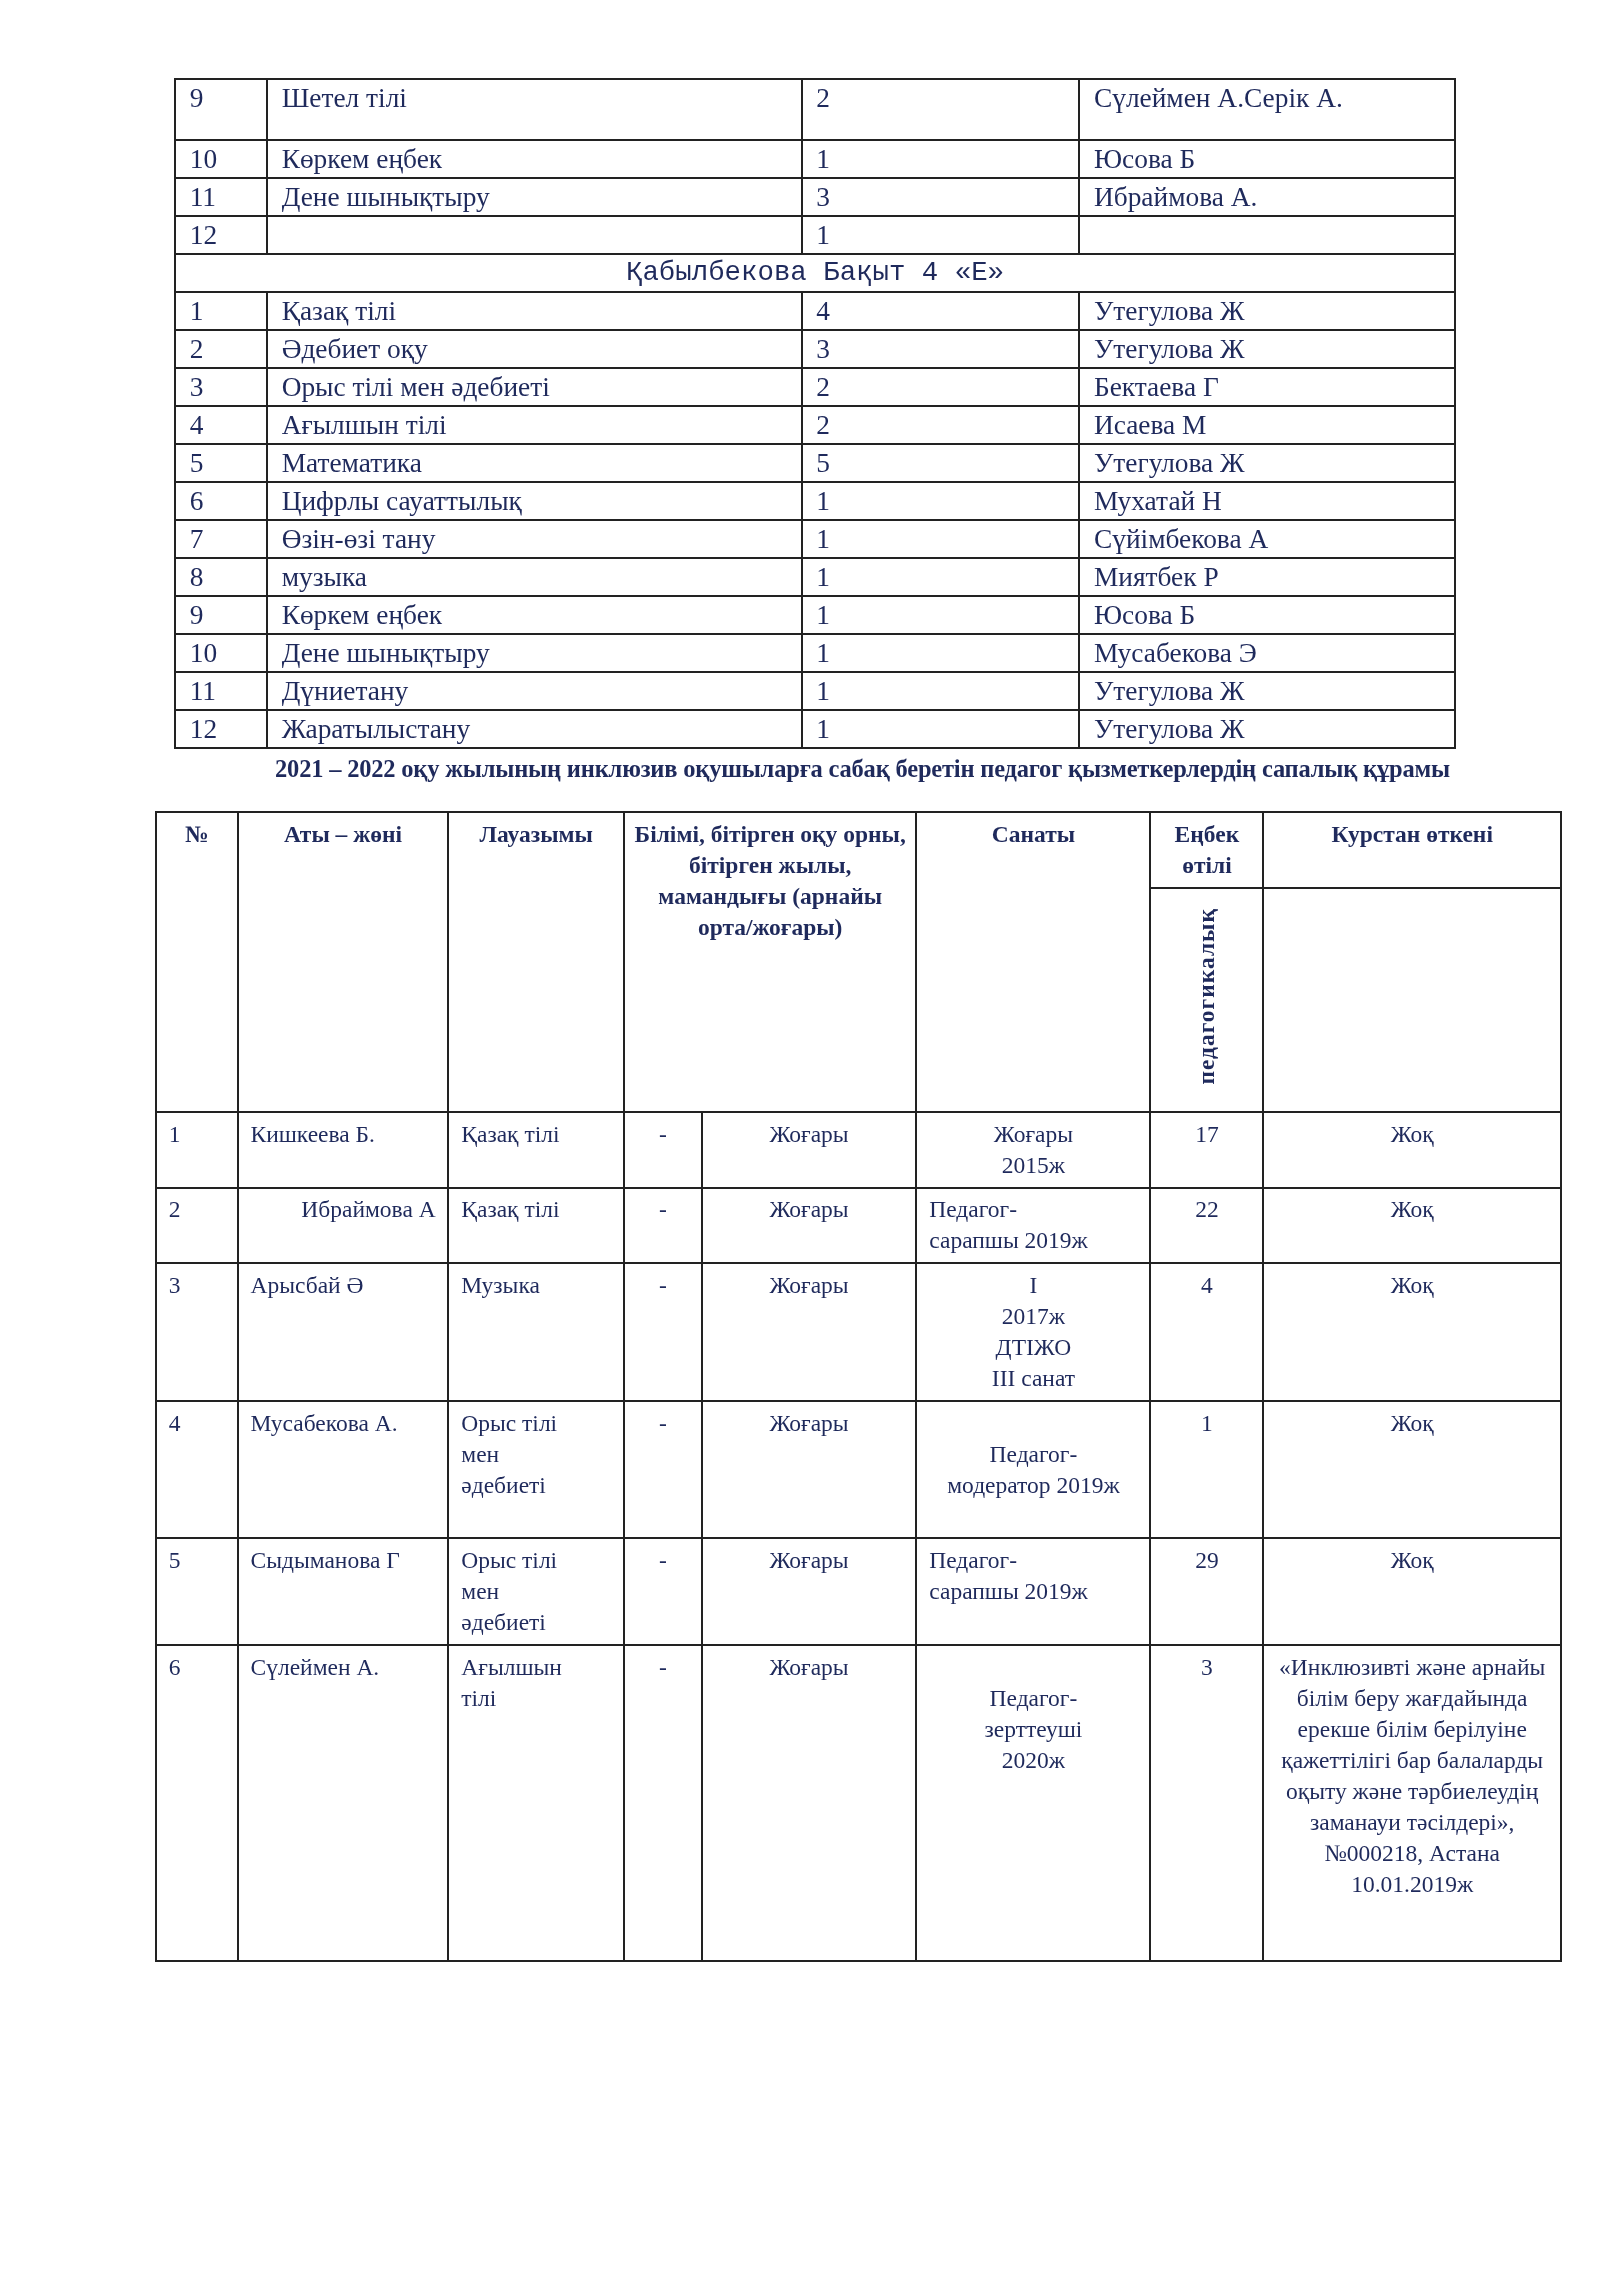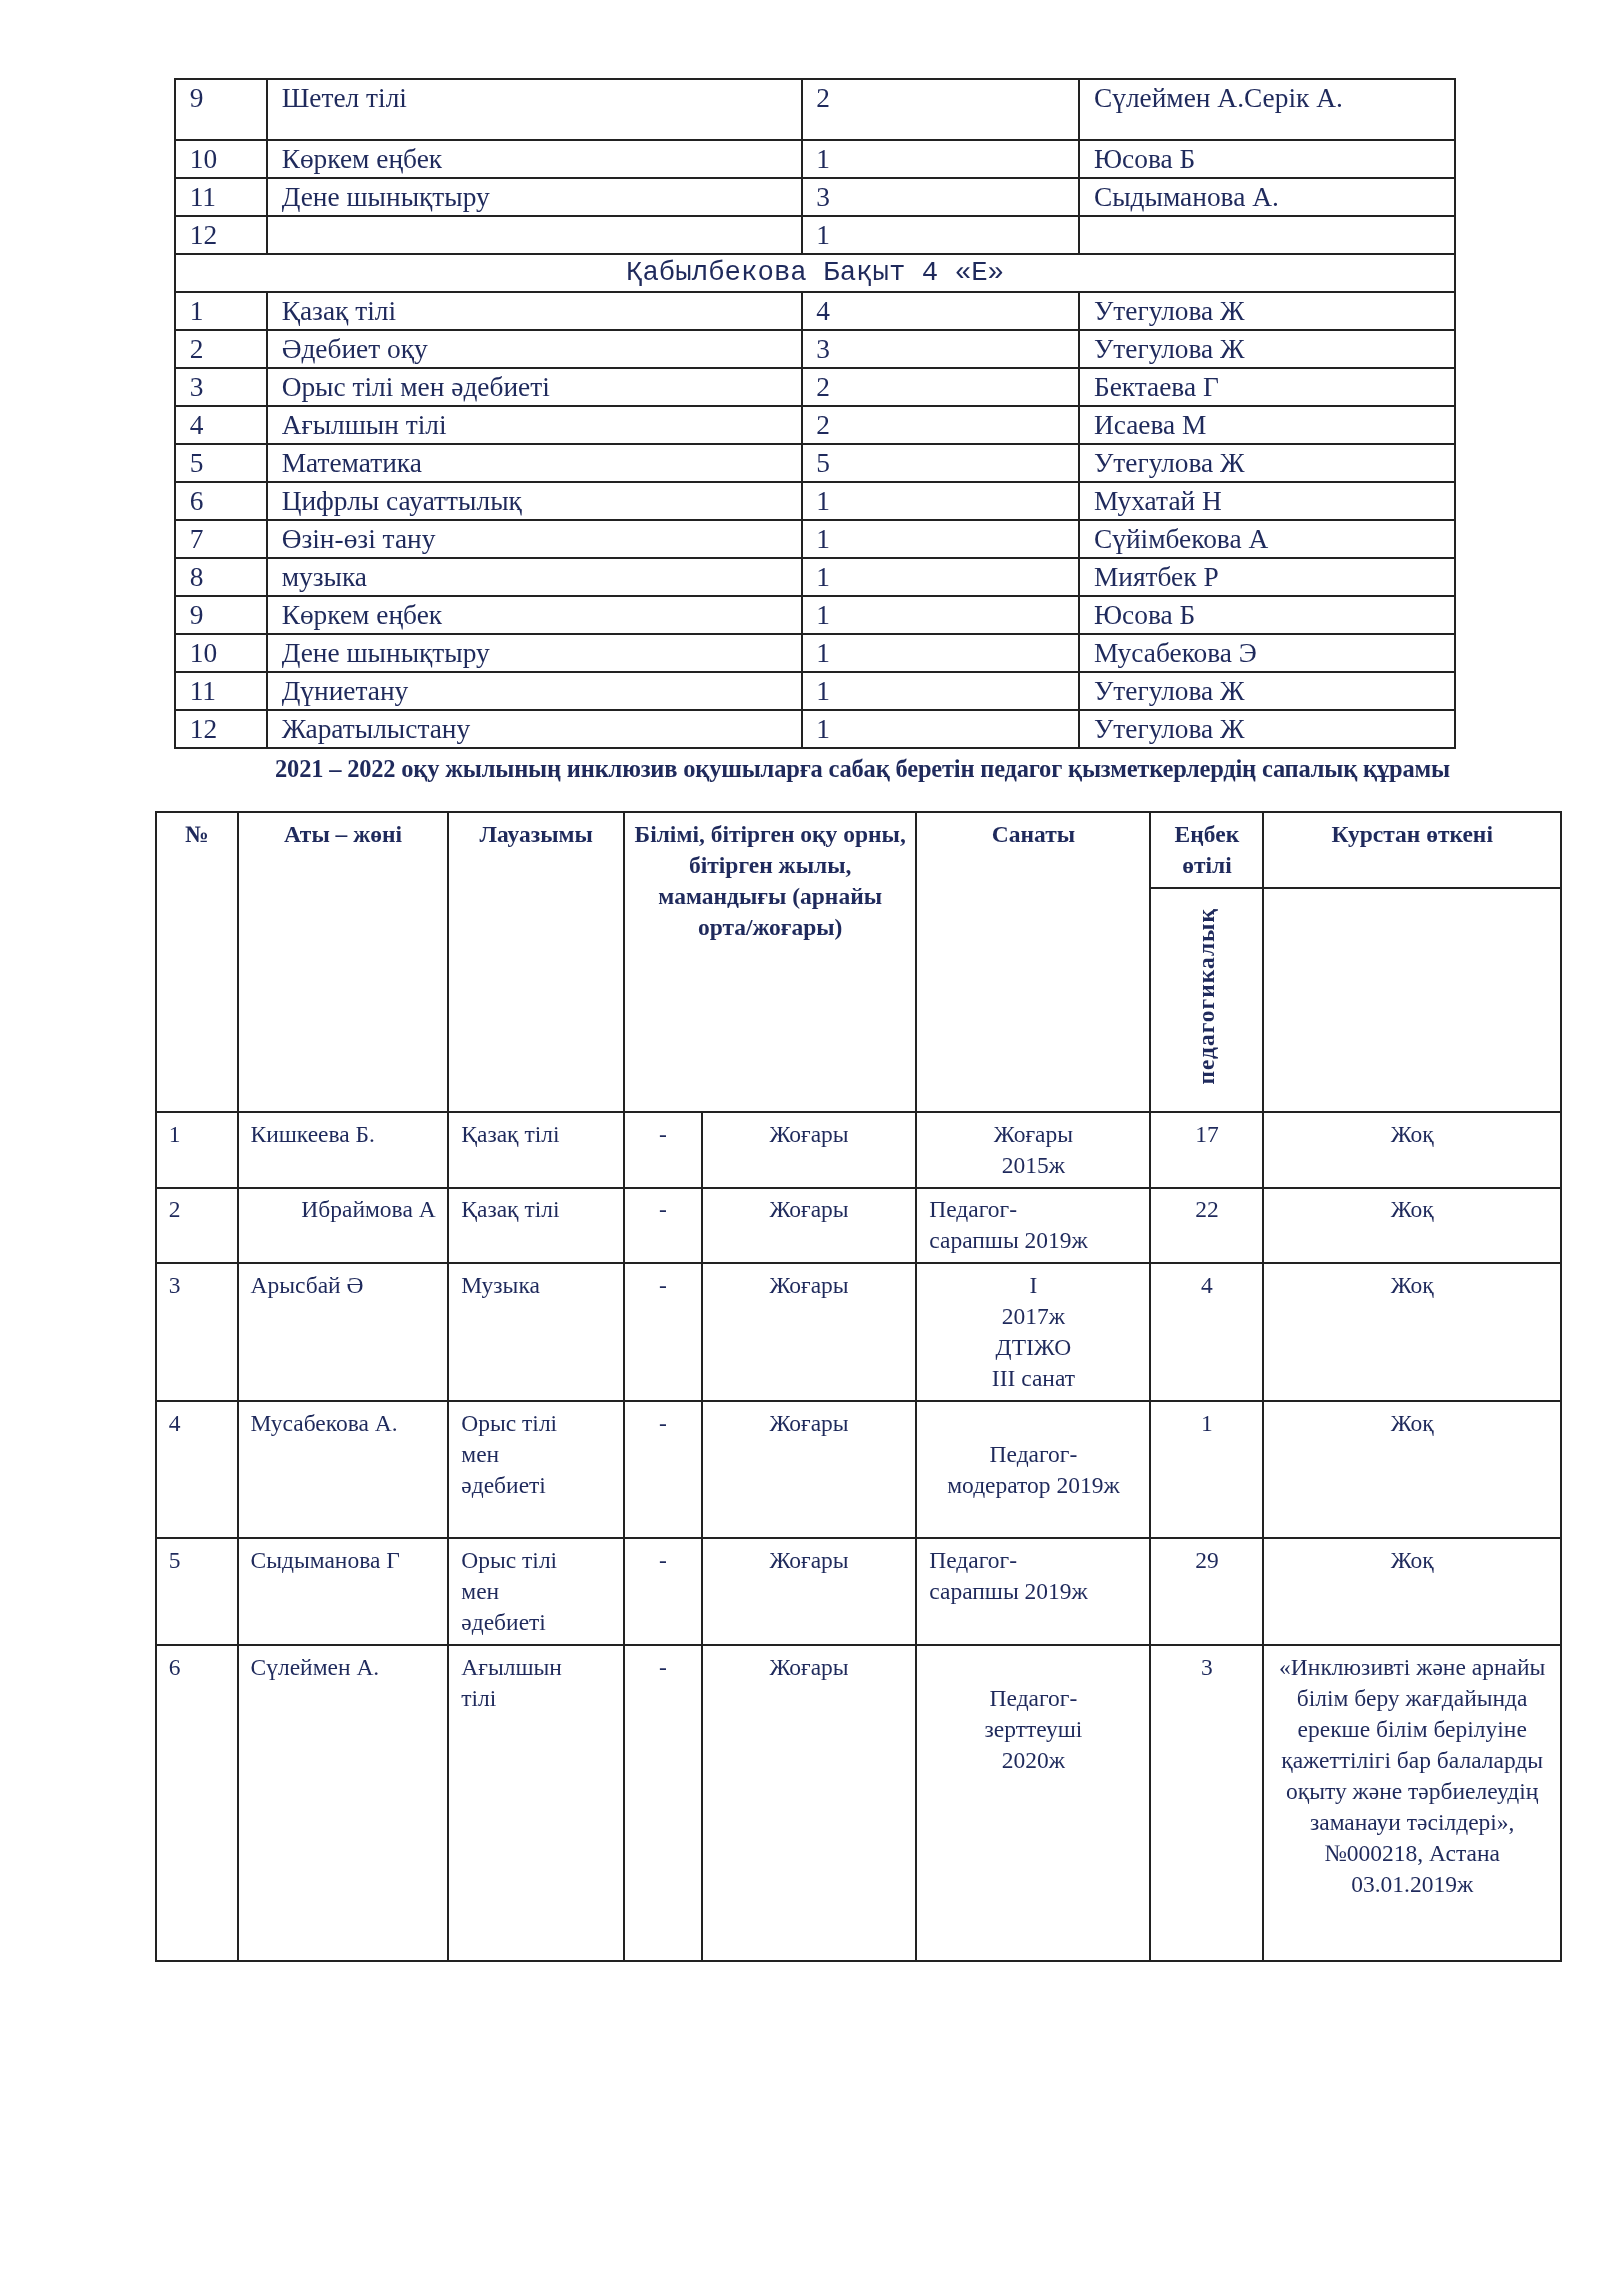--- a/index.html
+++ b/index.html
@@ -48,21 +48,21 @@
       <tr>
         <td>10</td>
         <td>Көркем еңбек</td>
         <td>1</td>
         <td>Юсова Б</td>
       </tr>
       <tr>
         <td>11</td>
         <td>Дене шынықтыру</td>
         <td>3</td>
-        <td>Сыдыманова А.</td>
+        <td>Ибраймова А.</td>
       </tr>
       <tr>
         <td>12</td>
         <td></td>
         <td>1</td>
         <td></td>
       </tr>
       <tr>
         <td colspan="4" class="sect">Қабылбекова Бақыт 4 «Е»</td>
       </tr>
@@ -237,17 +237,17 @@
         <td class="left" style="white-space: pre-line;">Сүлеймен А.</td>
         <td class="left" style="white-space: pre-line;">Ағылшын
 тілі</td>
         <td class="ctr" style="white-space: pre-line;">-</td>
         <td class="ctr" style="white-space: pre-line;">Жоғары</td>
         <td class="ctr" style="white-space: pre-line;">
 Педагог-
 зерттеуші
 2020ж</td>
         <td class="ctr" style="white-space: pre-line;">3</td>
-        <td class="ctr" style="white-space: pre-line;">«Инклюзивті және арнайы білім беру жағдайында ерекше білім берілуіне қажеттілігі бар балаларды оқыту және тәрбиелеудің заманауи тәсілдері», №000218, Астана 03.01.2019ж</td>
+        <td class="ctr" style="white-space: pre-line;">«Инклюзивті және арнайы білім беру жағдайында ерекше білім берілуіне қажеттілігі бар балаларды оқыту және тәрбиелеудің заманауи тәсілдері», №000218, Астана 10.01.2019ж</td>
       </tr>
     </tbody>
 </table>
 
 
 </body></html>

